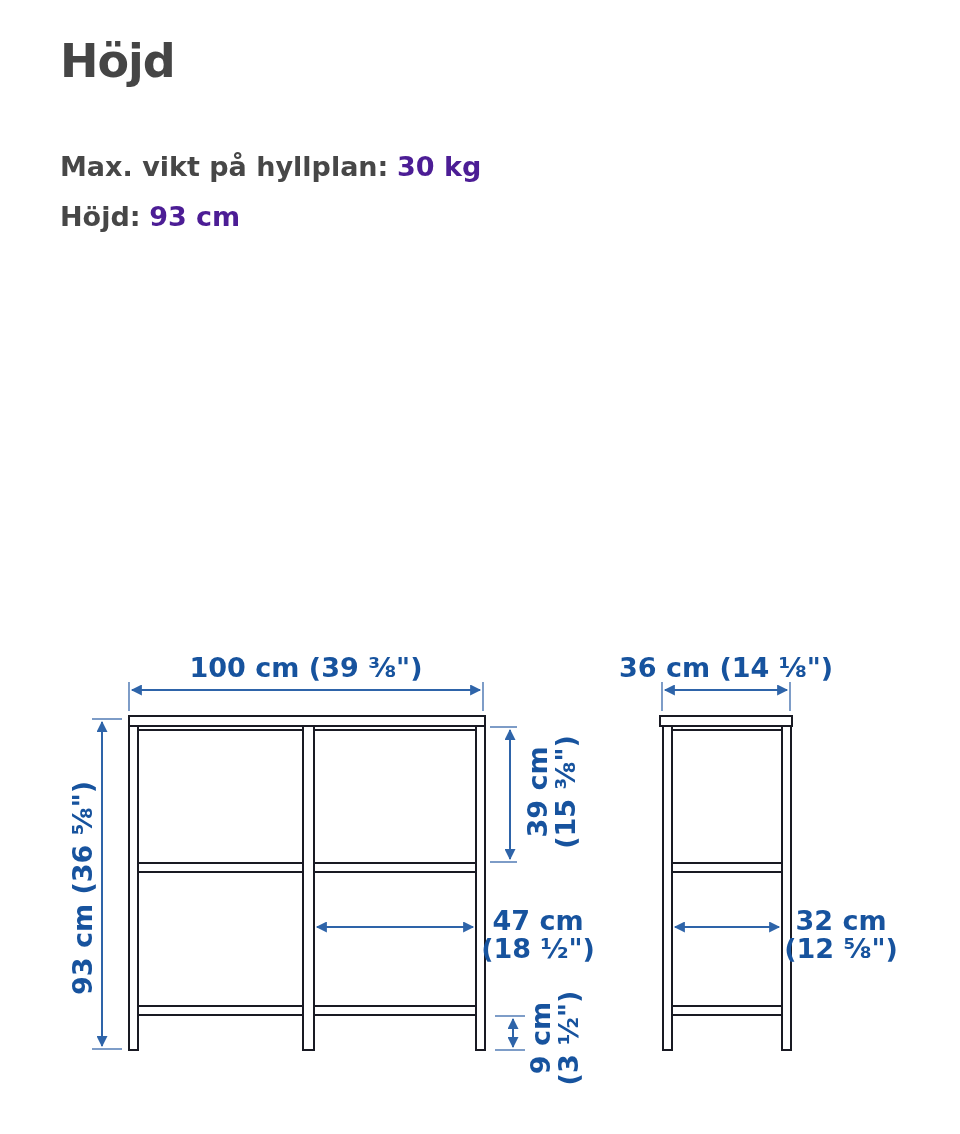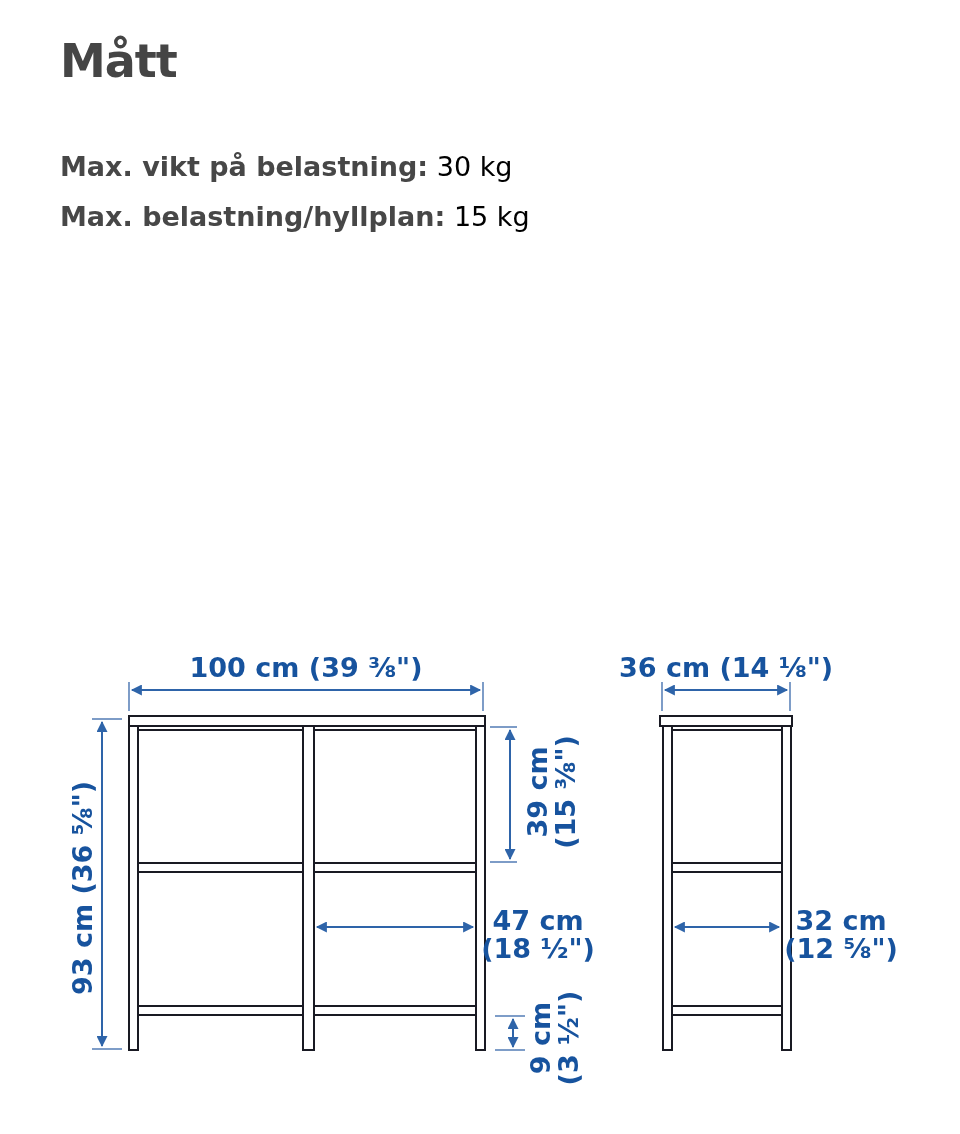--- a/index.html
+++ b/index.html
@@ -23,21 +23,21 @@
     position: absolute;
     left: 60px;
     top: 142px;
     list-style: none;
     font-size: 27px;
     line-height: 50px;
     color: #4a4a4a;
     white-space: nowrap;
   }
   .specs .spec-label { font-weight: 700; color: #474747; }
-  .specs .spec-value { font-weight: 400; color: #000000; }
+  .specs .spec-value { font-weight: 700; color: #4c1d95; }
   .diagram-svg {
     position: absolute;
     left: 0;
     top: 620px;
     width: 960px;
     height: 480px;
   }
   
   .fur { stroke: #191a23; stroke-width: 2; fill: #ffffff; }
   .fur-line { stroke: #191a23; stroke-width: 2; fill: none; }
@@ -47,30 +47,30 @@
   .dim-label {
     fill: #17539e;
     font-family: "DejaVu Sans", "Liberation Sans", sans-serif;
     font-size: 27px;
     font-weight: 700;
   }
 </style>
 </head>
 <body>
 
-<h1 class="page-title">Mått</h1>
+<h1 class="page-title">Höjd</h1>
 
 <ul class="specs">
   <li>
-    <span class="spec-label">Max. vikt på belastning:</span>
+    <span class="spec-label">Max. vikt på hyllplan:</span>
     <span class="spec-value">30 kg</span>
   </li>
   <li>
-    <span class="spec-label">Max. belastning/hyllplan:</span>
-    <span class="spec-value">15 kg</span>
+    <span class="spec-label">Höjd:</span>
+    <span class="spec-value">93 cm</span>
   </li>
 </ul>
 
 <svg class="diagram-svg" viewBox="0 0 960 480" aria-hidden="true">
   <defs>
     <marker id="ah" viewBox="0 0 10 10" refX="9" refY="5" markerWidth="6.5" markerHeight="5.5" orient="auto-start-reverse">
       <path d="M0,0 L10,5 L0,10 z" fill="#2e64a9"></path>
     </marker>
   </defs>
 

